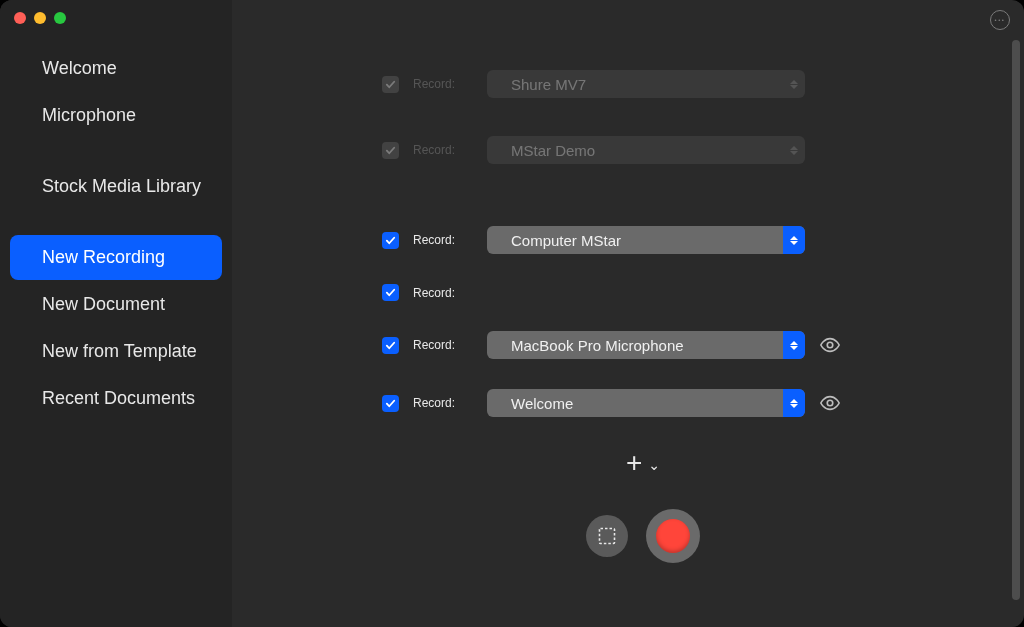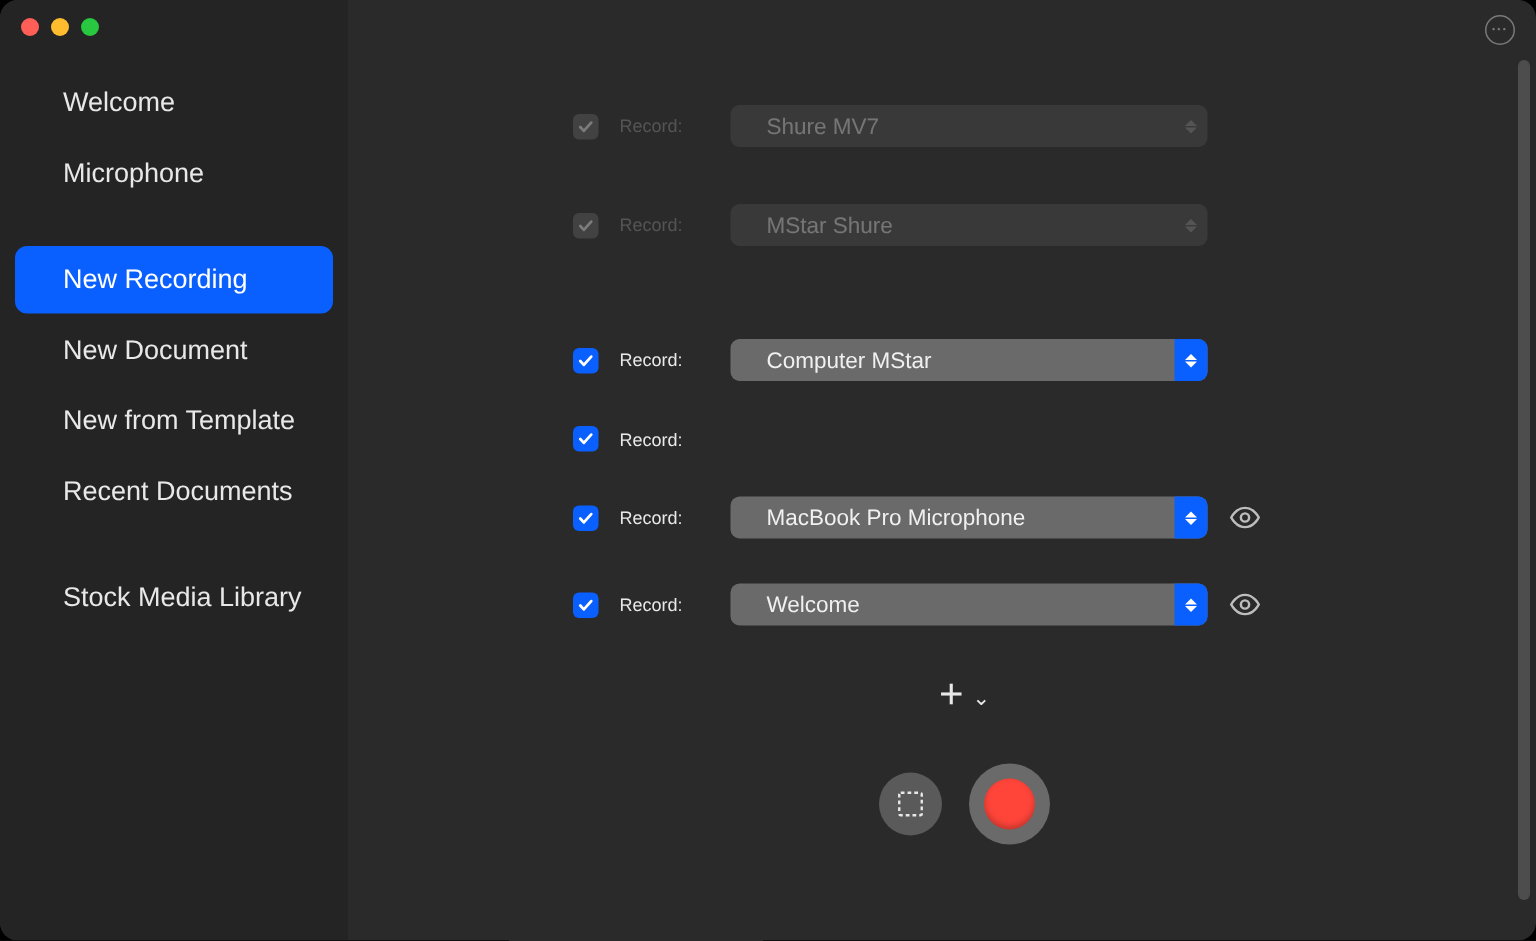--- a/index.html
+++ b/index.html
@@ -174,28 +174,28 @@
   <div class="more-btn">
     <span>•••</span>
   </div>
 
   <nav class="sidebar">
     <div class="sidebar-group">
       <div class="sidebar-item">Welcome</div>
       <div class="sidebar-item">Microphone</div>
     </div>
     <div class="sidebar-group">
+      <div class="sidebar-item">Stock Media Library</div>
+    </div>
+    <div class="sidebar-group">
       <div class="sidebar-item selected">New Recording</div>
       <div class="sidebar-item">New Document</div>
       <div class="sidebar-item">New from Template</div>
       <div class="sidebar-item">Recent Documents</div>
     </div>
-    <div class="sidebar-group">
-      <div class="sidebar-item">Stock Media Library</div>
-    </div>
   </nav>
 
   <main class="content">
 
     <div id="sources-host">
         <div class="source-row disabled">
           <div class="checkbox disabled">
             <svg viewBox="0 0 12 12">
               <path d="M2 6.2 4.6 9 10 3" stroke="#fff" stroke-width="2" fill="none" stroke-linecap="round" stroke-linejoin="round"></path>
             </svg>
@@ -210,21 +210,21 @@
           </div>
         </div>
         <div class="source-row disabled section-gap">
           <div class="checkbox disabled">
             <svg viewBox="0 0 12 12">
               <path d="M2 6.2 4.6 9 10 3" stroke="#fff" stroke-width="2" fill="none" stroke-linecap="round" stroke-linejoin="round"></path>
             </svg>
           </div>
           <span class="record-label">Record:</span>
           <div class="dropdown">
-            <span>MStar Shure</span>
+            <span>MStar Demo</span>
             <div class="dropdown-chevron">
               <div class="chev up"></div>
               <div class="chev down"></div>
             </div>
           </div>
         </div>
         <div class="source-row tight">
           <div class="checkbox">
             <svg viewBox="0 0 12 12">
               <path d="M2 6.2 4.6 9 10 3" stroke="#fff" stroke-width="2" fill="none" stroke-linecap="round" stroke-linejoin="round"></path>

